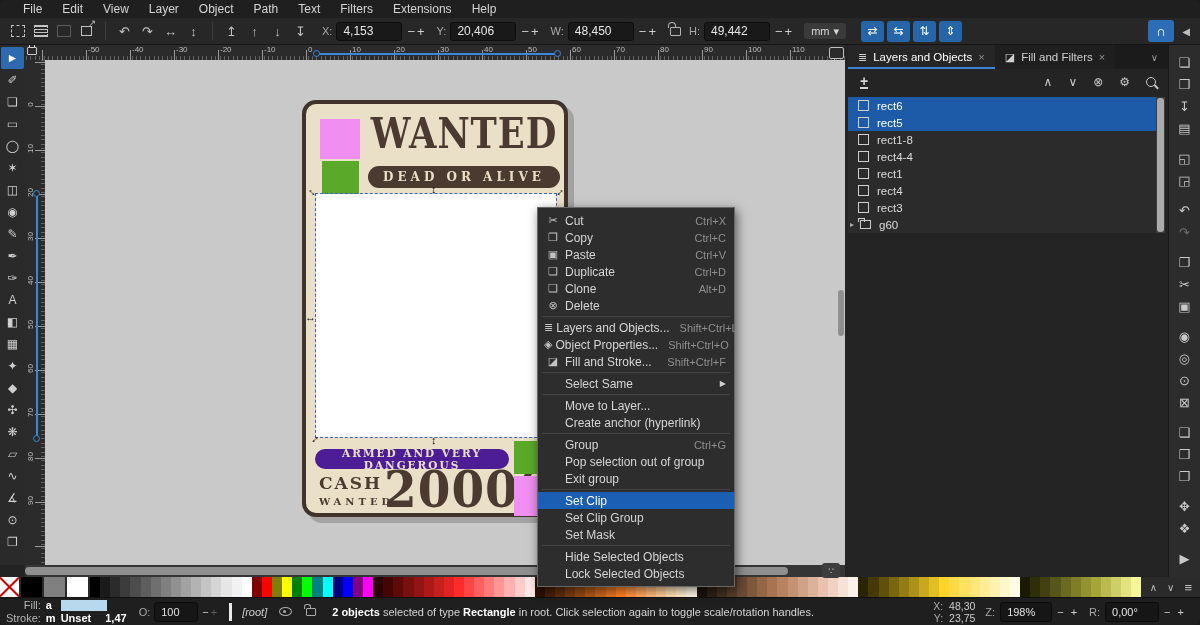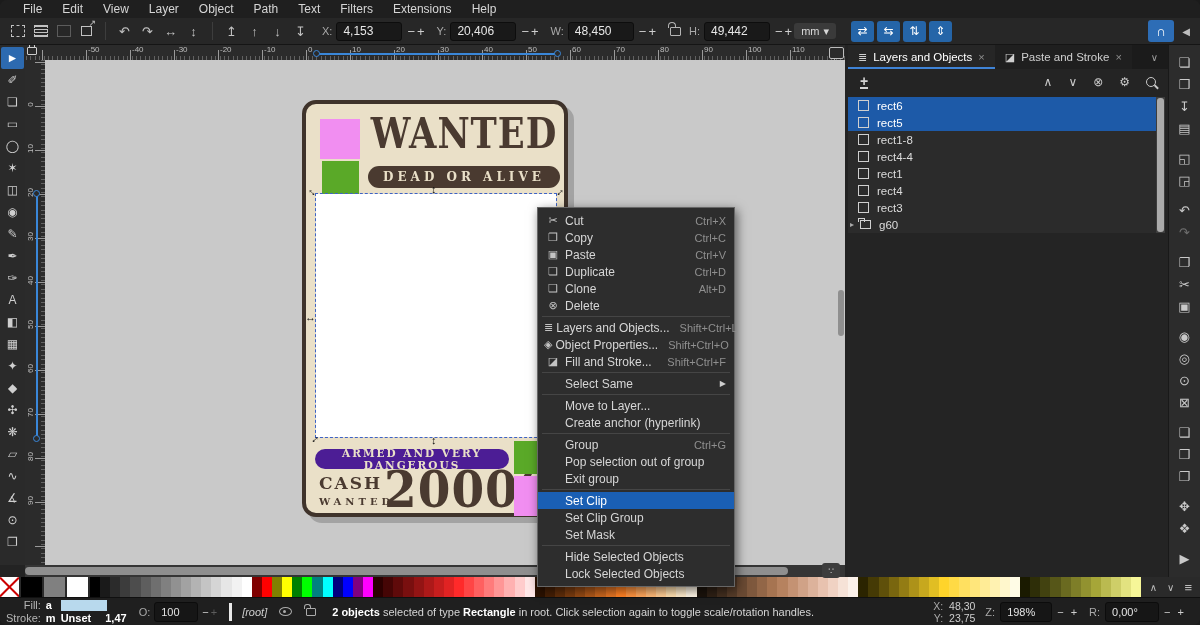--- a/index.html
+++ b/index.html
@@ -22,21 +22,21 @@
   .sq-arrow{width:9px;height:8px;border:1px solid #c2c2c2;display:inline-block;position:relative;}
   .sq-arrow:after{content:"↗";position:absolute;right:-5px;top:-9px;font-size:9px;color:#c2c2c2;}
   .spin-field{display:flex;align-items:center;margin-left:10px;}
   .spin-field .lbl{color:#a9a9a9;font-size:11px;margin-right:4px;}
   .spin-field .val{width:66px;height:19px;background:#191919;border:1px solid #0d0d0d;border-radius:3px;
                    color:#e6e6e6;font-size:12px;display:flex;align-items:center;padding-left:6px;box-sizing:border-box;}
   .spin-btns{color:#cfcfcf;font-size:13px;margin-left:5px;letter-spacing:2px;}
   .blue-toggle{width:23px;height:21px;background:#2565a8;border-radius:3px;color:#fff;display:flex;
                align-items:center;justify-content:center;font-size:12px;margin-left:3px;}
   .units-btn{height:16px;background:#3a3a3a;border-radius:3px;color:#d9d9d9;font-size:11px;display:flex;
-             align-items:center;padding:0 7px;gap:4px;}
+             align-items:center;padding:0 7px;margin-left:10px;gap:4px;}
   .lock-open{width:9px;height:7px;border:1px solid #b5b5b5;border-radius:1px;position:relative;display:inline-block;margin:0 8px 0 12px;}
   .lock-open:before{content:"";position:absolute;left:-3px;top:-6px;width:6px;height:5px;border:1px solid #b5b5b5;
                     border-bottom:none;border-radius:4px 4px 0 0;}
   #snap-group{margin-left:auto;display:flex;align-items:center;gap:4px;}
   #snap-btn{width:26px;height:22px;background:#2d6db6;border-radius:3px;color:#fff;display:flex;
             align-items:center;justify-content:center;font-size:14px;font-weight:bold;}
   #collapse-btn{width:16px;height:22px;color:#bdbdbd;display:flex;align-items:center;justify-content:center;font-size:10px;}
   
   #toolbox{position:absolute;left:0;top:45px;width:25px;height:520px;background:#2a2a2a;
            display:flex;flex-direction:column;align-items:center;padding-top:2px;box-sizing:border-box;}
@@ -428,21 +428,21 @@
 
   <div id="dock">
     <div id="dock-tabs">
       <span class="dock-tab active">
         <span class="tab-ic">≣</span>
         <span>Layers and Objects</span>
         <span class="tab-close">×</span>
       </span>
       <span class="dock-tab">
         <span class="tab-ic">◪</span>
-        <span>Paste and Stroke</span>
+        <span>Fill and Filters</span>
         <span class="tab-close">×</span>
       </span>
       <span id="tab-chevron">∨</span>
     </div>
     <div id="dock-toolbar">
       <span id="layer-add">+</span>
       <span style="flex:1;"></span>
       <span class="dt-ic">∧</span>
       <span class="dt-ic">∨</span>
       <span class="dt-ic">⊗</span>

